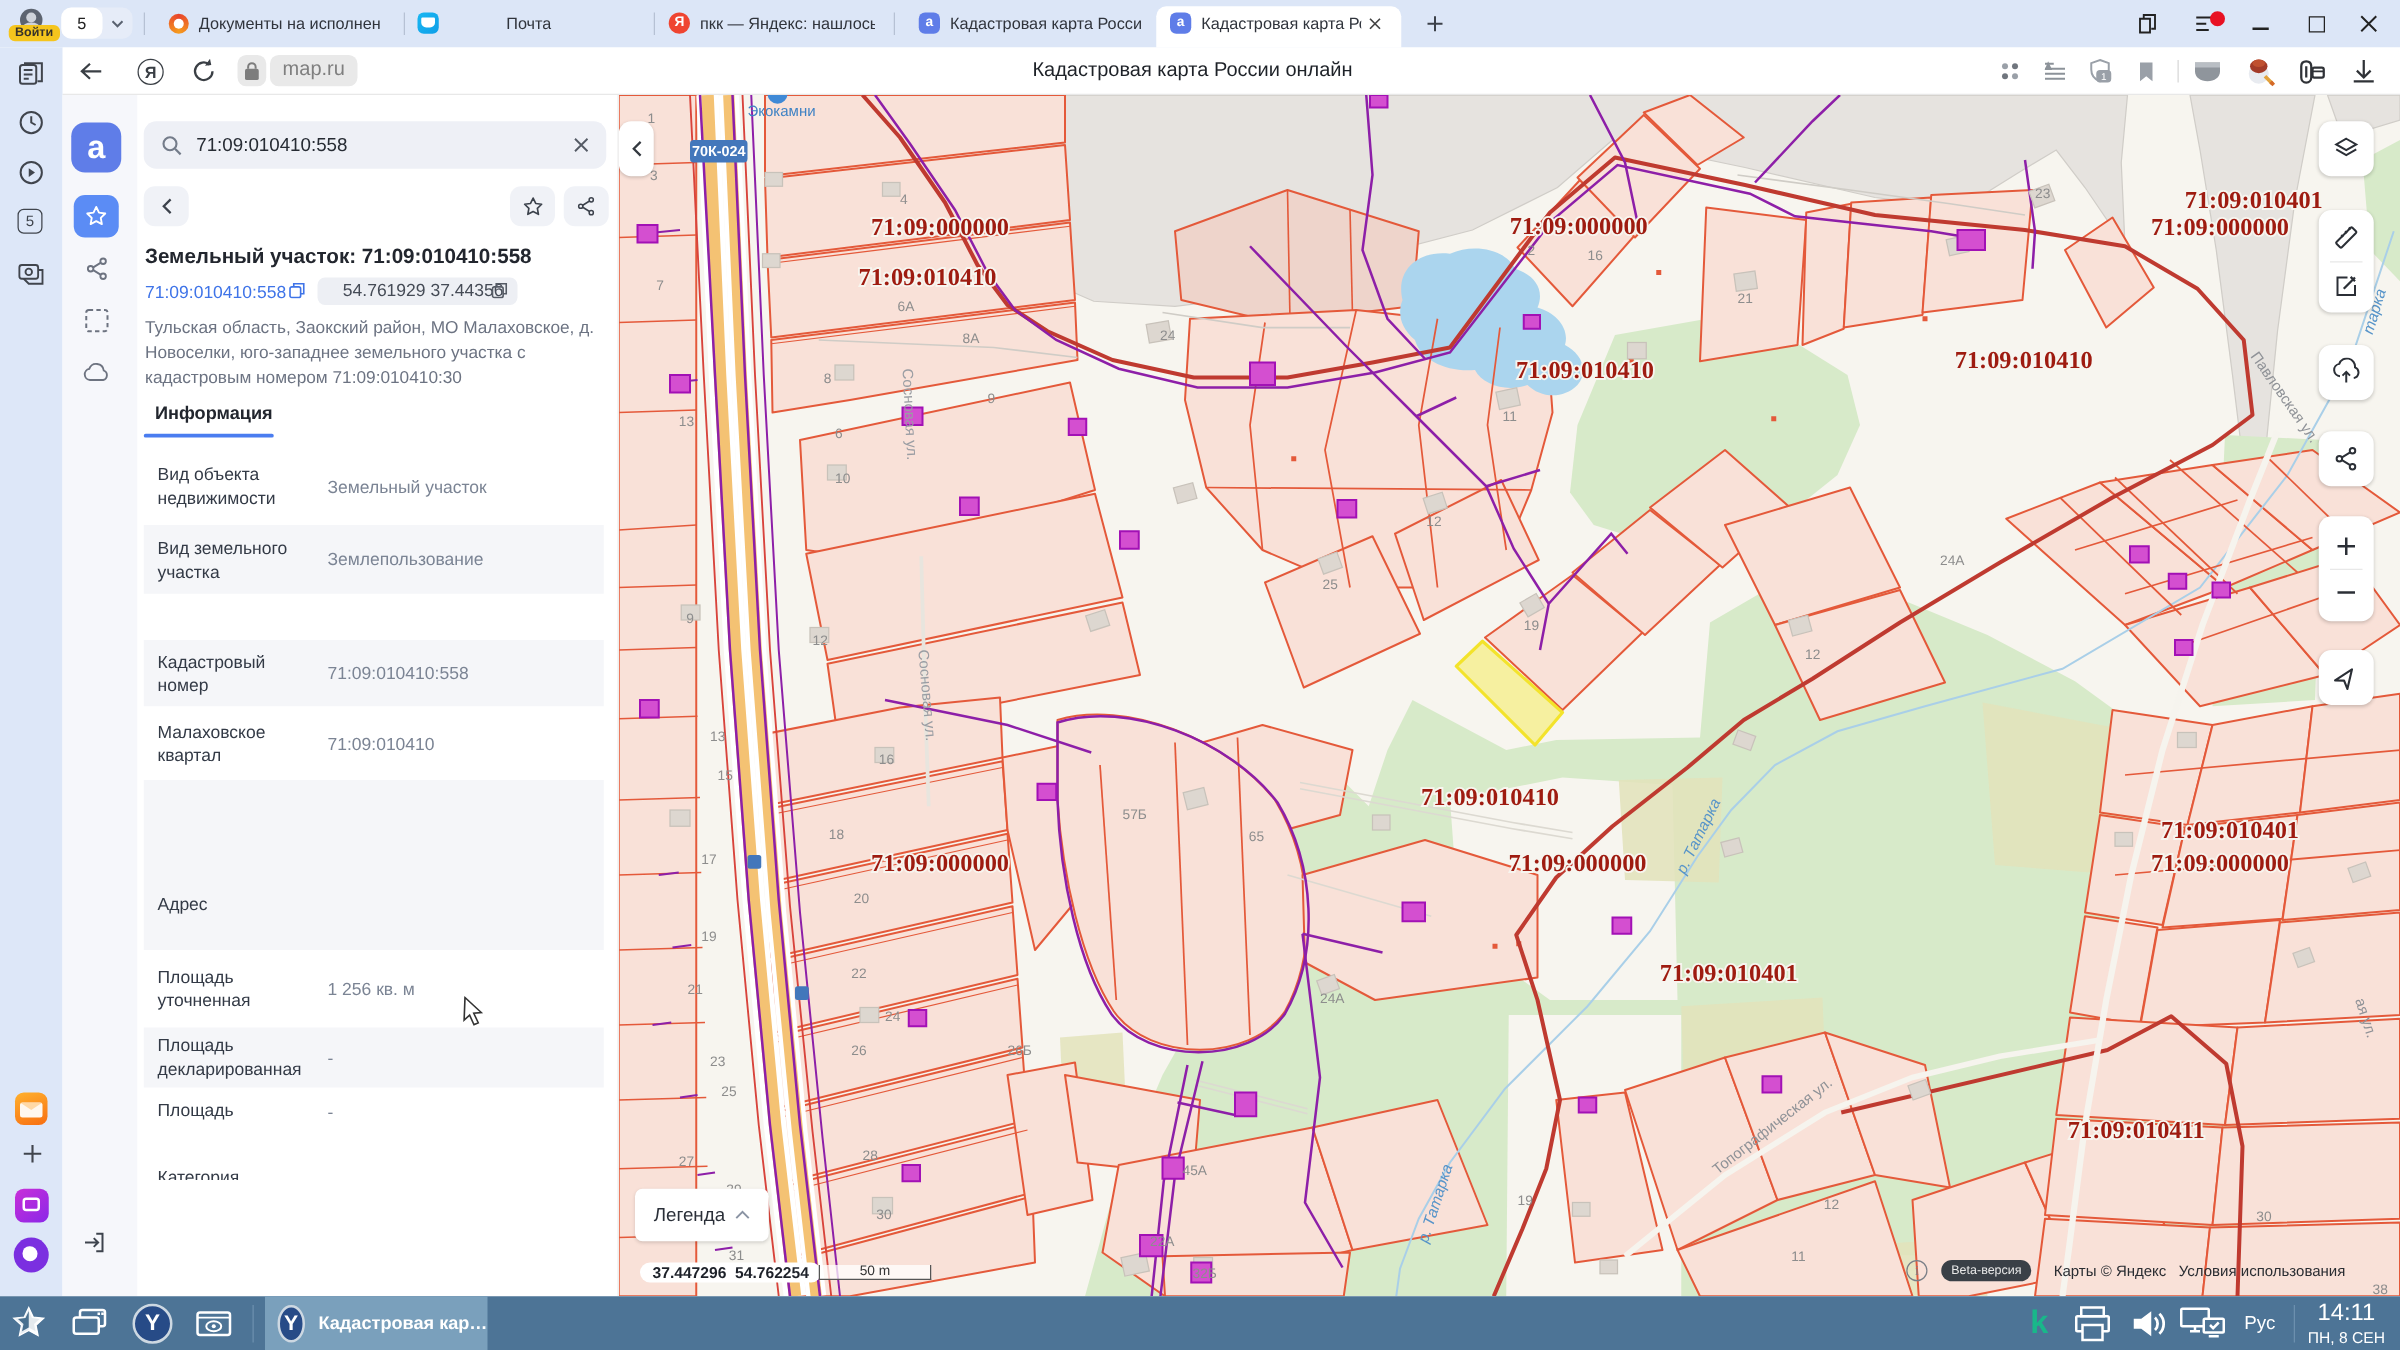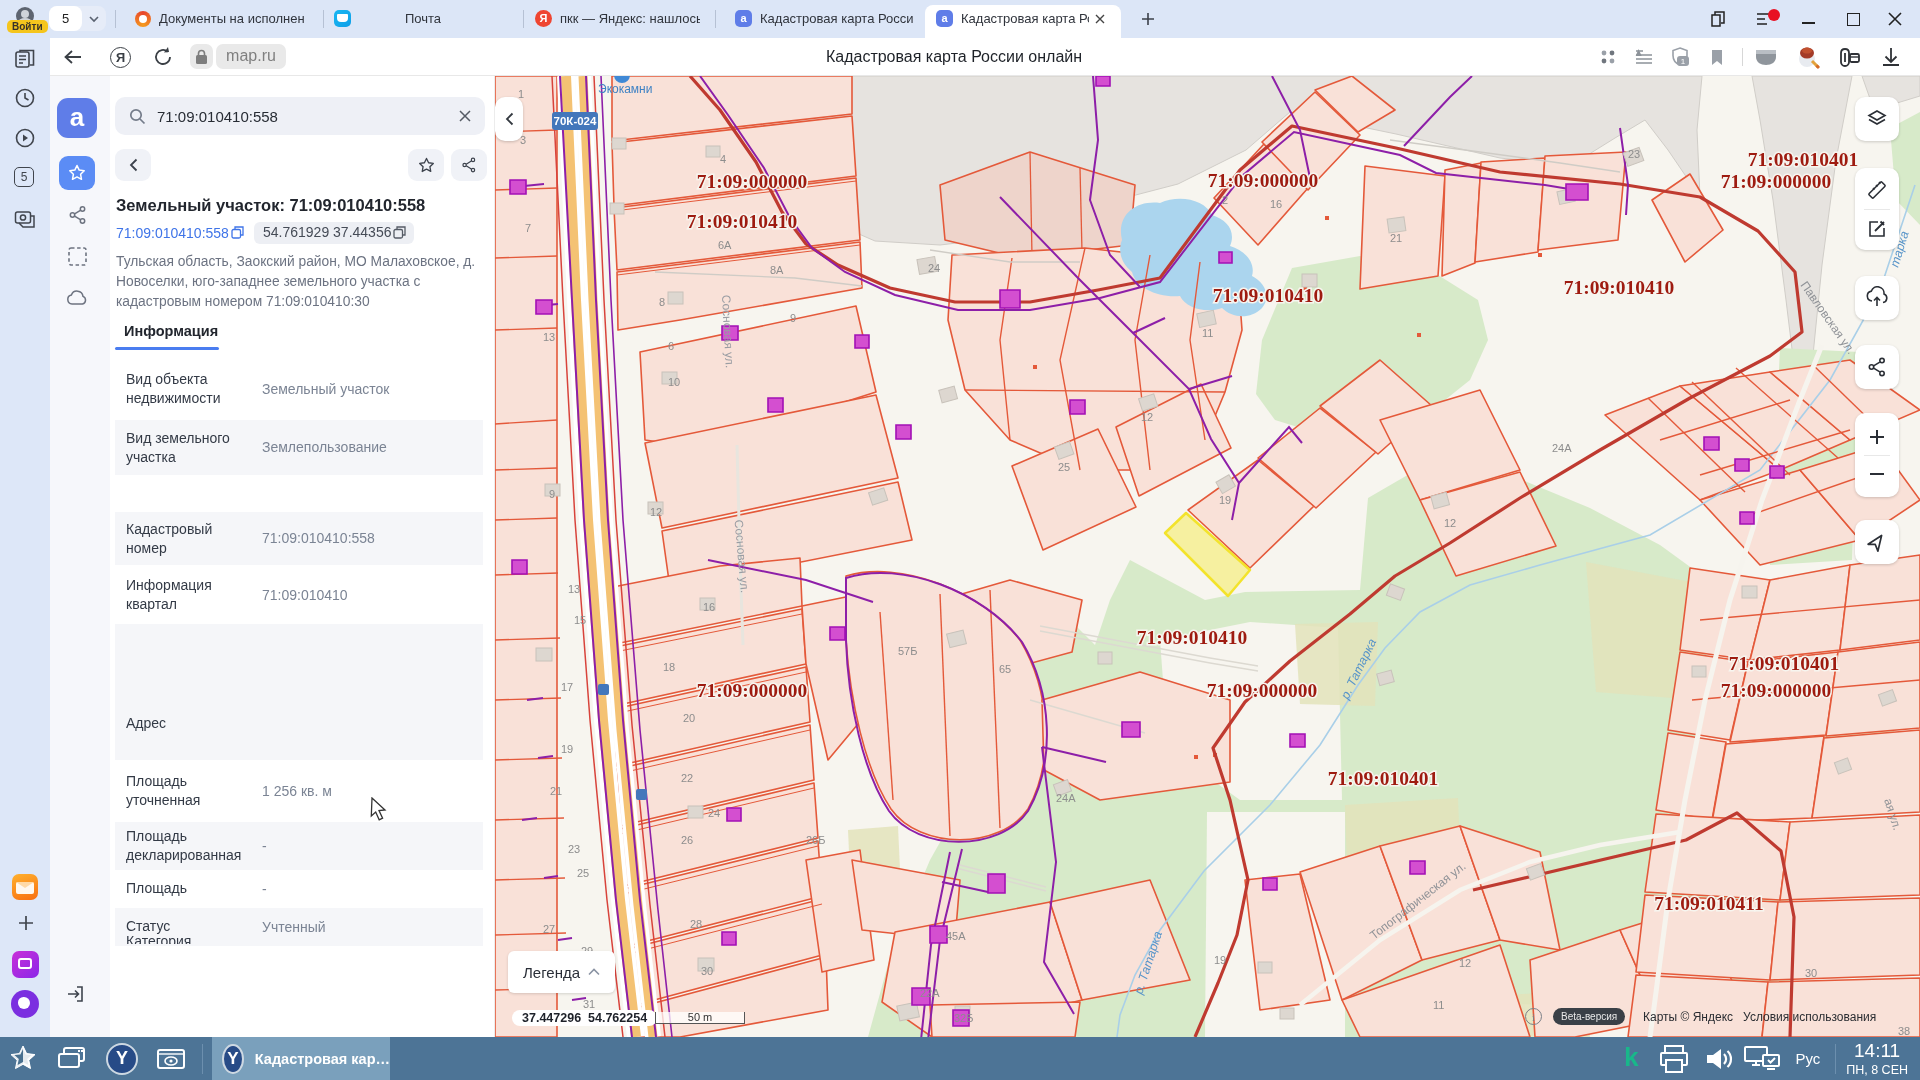--- a/index.html
+++ b/index.html
@@ -735,21 +735,21 @@
         </svg>
       </div>
   <div id="ptitle">Земельный участок: 71:09:010410:558</div>
   <div style="position:absolute;left:6px;top:149px;font-size:14px;color:#3f74e8">71:09:010410:558</div>
   <svg style="position:absolute;left:121px;top:150px" width="13" height="13" viewBox="0 0 13 13">
         <g fill="none" stroke="#3f74e8" stroke-width="1.3">
           <rect x="1" y="3.5" width="8.5" height="8.5" rx="1.5"></rect>
           <path d="M4 3.5V1h8v8h-2.5"></path>
         </g>
       </svg>
-  <div style="position:absolute;left:144px;top:146px;width:160px;height:22px;background:#edeff4;border-radius:6px;font-size:14px;color:#454b56;text-align:left;line-height:21px;padding-left:9px">54.761929 37.44356</div>
+  <div style="position:absolute;left:144px;top:146px;width:160px;height:22px;background:#edeff4;border-radius:6px;font-size:14px;color:#454b56;text-align:center;line-height:21px;padding-left:9px">54.761929 37.44356</div>
   <svg style="position:absolute;left:283px;top:150px" width="13" height="13" viewBox="0 0 13 13">
         <g fill="none" stroke="#555b65" stroke-width="1.3">
           <rect x="1" y="3.5" width="8.5" height="8.5" rx="1.5"></rect>
           <path d="M4 3.5V1h8v8h-2.5"></path>
         </g>
       </svg>
   <div style="position:absolute;left:6px;top:176px;width:382px;font-size:13.8px;line-height:20px;color:#6c7382;white-space:nowrap">Тульская область, Заокский район, МО Малаховское, д.<br>Новоселки, юго-западнее земельного участка с<br>кадастровым номером 71:09:010410:30</div>
   <div style="position:absolute;left:14px;top:247px;font-size:14.5px;font-weight:bold;color:#22262e">Информация</div>
   <div style="position:absolute;left:5px;top:271px;width:104px;height:3px;background:#4a7df0;border-radius:2px"></div>
 
@@ -760,42 +760,38 @@
     </div>
     <div style="position:absolute;top:57px;width:100%;height:55px;background:#f5f6f9">
       <div class="rowlbl" style="position:absolute;left:11px;top:9px;width:140px">Вид земельного участка</div>
       <div class="rowval" style="position:absolute;left:147px;top:17px">Землепользование</div>
     </div>
     <div style="position:absolute;top:149px;width:100%;height:53px;background:#f5f6f9">
       <div class="rowlbl" style="position:absolute;left:11px;top:8px;width:120px">Кадастровый номер</div>
       <div class="rowval" style="position:absolute;left:147px;top:16px">71:09:010410:558</div>
     </div>
     <div style="position:absolute;top:202px;width:100%;height:59px">
-      <div class="rowlbl" style="position:absolute;left:11px;top:11px;width:120px">Информация квартал</div>
+      <div class="rowlbl" style="position:absolute;left:11px;top:11px;width:120px">Малаховское квартал</div>
       <div class="rowval" style="position:absolute;left:147px;top:20px">71:09:010410</div>
     </div>
     <div style="position:absolute;top:261px;width:100%;height:136px;background:#f5f6f9">
       <div class="rowlbl" style="position:absolute;left:11px;top:90px">Адрес</div>
     </div>
     <div style="position:absolute;top:397px;width:100%;height:62px">
       <div class="rowlbl" style="position:absolute;left:11px;top:12px;width:120px">Площадь уточненная</div>
       <div class="rowval" style="position:absolute;left:147px;top:21px">1 256 кв. м</div>
     </div>
     <div style="position:absolute;top:459px;width:100%;height:48px;background:#f5f6f9">
       <div class="rowlbl" style="position:absolute;left:11px;top:5px;width:150px">Площадь декларированная</div>
       <div class="rowval" style="position:absolute;left:147px;top:14px">-</div>
     </div>
     <div style="position:absolute;top:507px;width:100%;height:38px">
       <div class="rowlbl" style="position:absolute;left:11px;top:9px">Площадь</div>
       <div class="rowval" style="position:absolute;left:147px;top:9px">-</div>
     </div>
-    <div style="position:absolute;top:545px;width:100%;height:38px;background:#f5f6f9">
-      <div class="rowlbl" style="position:absolute;left:11px;top:9px">Статус</div>
-      <div class="rowval" style="position:absolute;left:147px;top:9px">Учтенный</div>
-    </div>
     <div style="position:absolute;top:565px;width:100%;height:16px;overflow:hidden">
       <div class="rowlbl" style="position:absolute;left:11px;top:4px">Категория</div>
     </div>
   </div>
 </div>
 
 <div id="taskbar">
   <svg style="margin-left:8px" width="30" height="30" viewBox="0 0 30 30">
         <path d="M15 2l3.6 7.6 8.4 1-6.2 5.6 1.7 8.3L15 20.3l-7.5 4.2 1.7-8.3L3 10.6l8.4-1z" fill="#e8edf2" stroke="#fff" stroke-width="1"></path>
         <path d="M15 5l2.6 5.4 6 .7-4.4 4 1.2 5.9L15 18l-5.4 3 1.2-5.9-4.4-4 6-.7z" fill="#49708f"></path>

